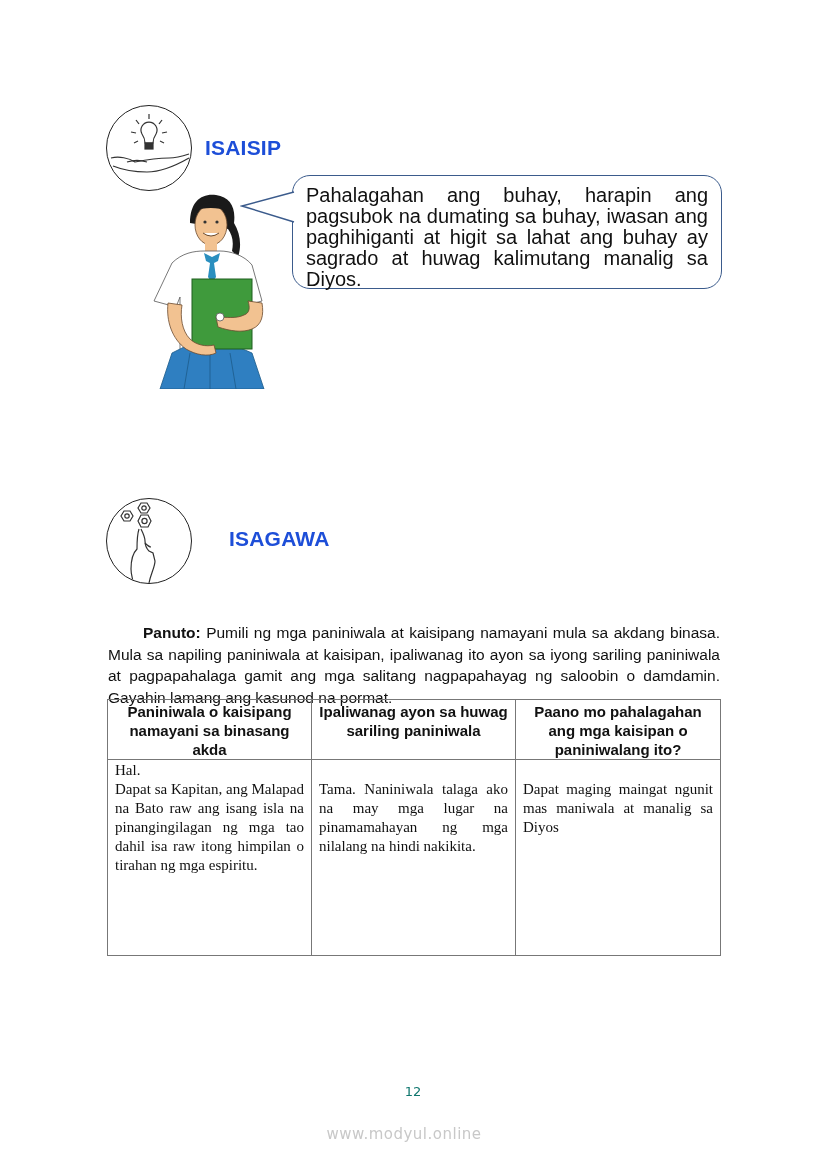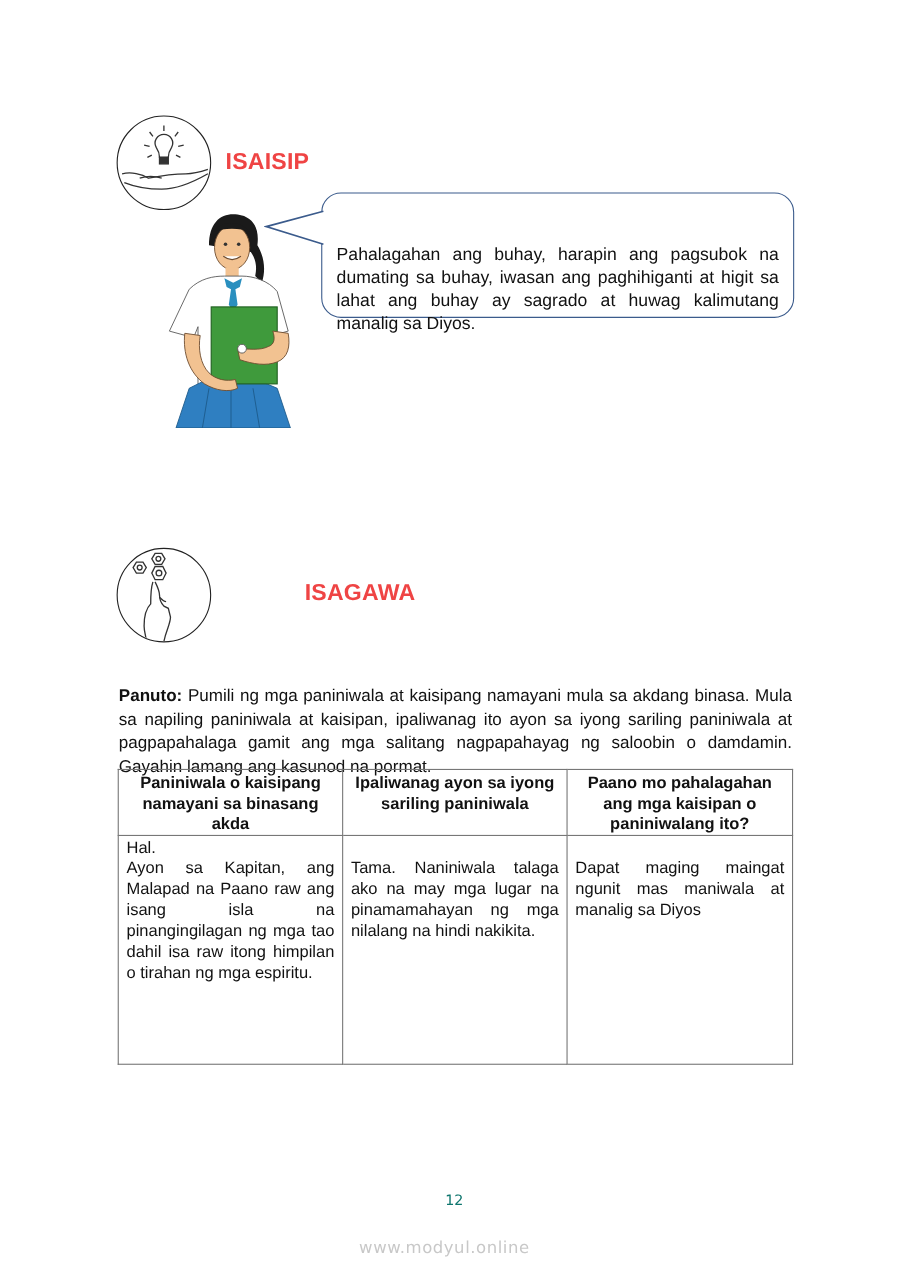--- a/index.html
+++ b/index.html
@@ -3,38 +3,38 @@
 <meta charset="utf-8">
 <style>
   html, body { margin: 0; padding: 0; background: #ffffff; }
   body { width: 826px; height: 1169px; position: relative; overflow: hidden;
          font-family: "Liberation Sans", "DejaVu Sans", sans-serif; color: #111; }
   .abs { position: absolute; }
 
   
   .icon-circle { position: absolute; width: 84px; height: 84px; border: 1.5px solid #222;
                  border-radius: 50%; background: #fff; overflow: hidden; }
-  .section-title { position: absolute; font-weight: bold; font-size: 21px; letter-spacing: 0.2px; color: #ef4444; }
+  .section-title { position: absolute; font-weight: bold; font-size: 21px; letter-spacing: 0.2px; color: #1d4ed8; }
 
   .bubble { position: absolute; left: 292px; top: 175px; width: 430px; height: 114px;
             border: 1.5px solid #3b5b8c; border-radius: 18px; background: #fff; box-sizing: border-box; }
-  .bubble-text { position: absolute; left: 306px; top: 185px; width: 402px; font-size: 16px;
-                 line-height: 21px; text-align: justify; color: #111; margin-top: 36px; }
+  .bubble-text { position: absolute; left: 306px; top: 185px; width: 402px; font-size: 20px;
+                 line-height: 21px; text-align: justify; color: #111; }
 
   
   .panuto { position: absolute; left: 108px; top: 622px; width: 612px; font-size: 15.5px;
             line-height: 21.5px; text-align: justify; color: #111; }
-  .panuto b { font-weight: bold; }
+  .panuto b { font-weight: bold; margin-left: 35px; }
 
   
   table.ws { position: absolute; left: 107px; top: 699px; width: 613px; border-collapse: collapse;
              font-size: 15px; line-height: 19px; table-layout: fixed; }
   table.ws th, table.ws td { border: 1.2px solid #777; vertical-align: top; }
   table.ws th { font-weight: bold; text-align: center; padding: 2px 4px 0 4px; height: 56px; }
-  table.ws td { padding: 1px 7px 16px 7px; text-align: justify; height: 171px; }
+  table.ws td { padding: 1px 7px 4px 7px; text-align: justify; height: 171px; font-family: Liberation Serif, serif; }
   .c3 { padding-top: 20px !important; }
   .c2 { padding-top: 20px !important; margin-left: 39px; }
 
   .page-num { position: absolute; left: 0; width: 826px; top: 1084px; text-align: center;
               font-size: 13px; color: #0f766e; font-family: "DejaVu Sans", sans-serif; }
   .watermark { position: absolute; left: 0; width: 808px; top: 1125px; text-align: center;
                font-size: 15px; color: #c8c8c8; letter-spacing: 0.5px; font-family: "DejaVu Sans", sans-serif; }
 </style>
 </head>
 <body>
@@ -102,44 +102,44 @@
       <polygon points="17,12 23,12 26,17 23,22 17,22 14,17"></polygon>
       <circle cx="20" cy="17" r="2.2"></circle>
       <polygon points="34,16 41,16 44,22 41,28 34,28 31,22"></polygon>
       <circle cx="37.5" cy="22" r="2.6"></circle>
       <path d="M34 30 c2 4 4 8 4 12 c0 4 2 8 4 10 l4 2 l2 8 c0 6 -4 12 -6 22"></path>
       <path d="M32 30 c-2 6 -2 14 -2 20 c-4 4 -6 12 -6 20 c0 6 2 10 2 14"></path>
       <path d="M38 44 c2 2 4 4 6 4"></path>
     </g>
   </svg>
 </div>
-<div class="section-title" style="left:229px; top:527px;margin-left:48px;">ISAGAWA</div>
+<div class="section-title" style="left:229px; top:527px;">ISAGAWA</div>
 
 <div class="panuto">
   <b>Panuto:</b><span> Pumili ng mga paniniwala at kaisipang namayani mula sa akdang binasa. Mula sa napiling paniniwala at kaisipan, ipaliwanag ito ayon sa iyong sariling paniniwala at pagpapahalaga gamit ang mga salitang nagpapahayag ng saloobin o damdamin. Gayahin lamang ang kasunod na pormat.</span>
 </div>
 
 <table class="ws">
   <colgroup>
       <col style="width:204px">
       <col style="width:204px">
       <col style="width:205px">
     </colgroup>
   <thead>
     <tr>
       <th>Paniniwala o kaisipang namayani sa binasang akda</th>
-      <th>Ipaliwanag ayon sa iyong sariling paniniwala</th>
+      <th>Ipaliwanag ayon sa huwag sariling paniniwala</th>
       <th>Paano mo pahalagahan ang mga kaisipan o paniniwalang ito?</th>
     </tr>
   </thead>
   <tbody>
     <tr>
       <td>
         <div style="text-align:left;">Hal.</div>
-        <div>Ayon sa Kapitan, ang Malapad na Paano raw ang isang isla na pinangingilagan ng mga tao dahil isa raw itong himpilan o tirahan ng mga espiritu.</div>
+        <div>Dapat sa Kapitan, ang Malapad na Bato raw ang isang isla na pinangingilagan ng mga tao dahil isa raw itong himpilan o tirahan ng mga espiritu.</div>
       </td>
       <td class="c2">Tama. Naniniwala talaga ako na may mga lugar na pinamamahayan ng mga nilalang na hindi nakikita.</td>
       <td class="c3">Dapat maging maingat ngunit mas maniwala at manalig sa Diyos</td>
     </tr>
   </tbody>
 </table>
 
 <div class="page-num">12</div>
 <div class="watermark">www.modyul.online</div>
 

